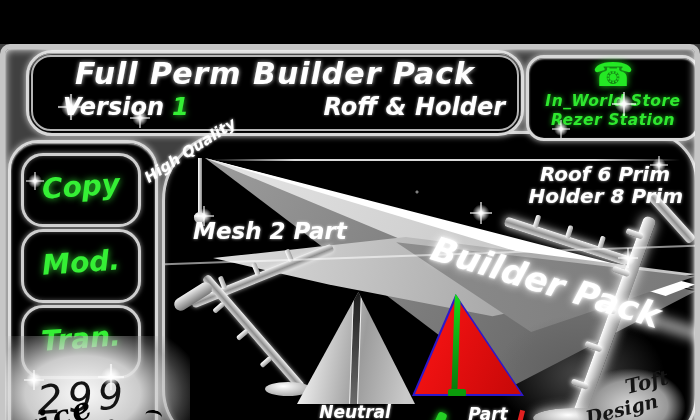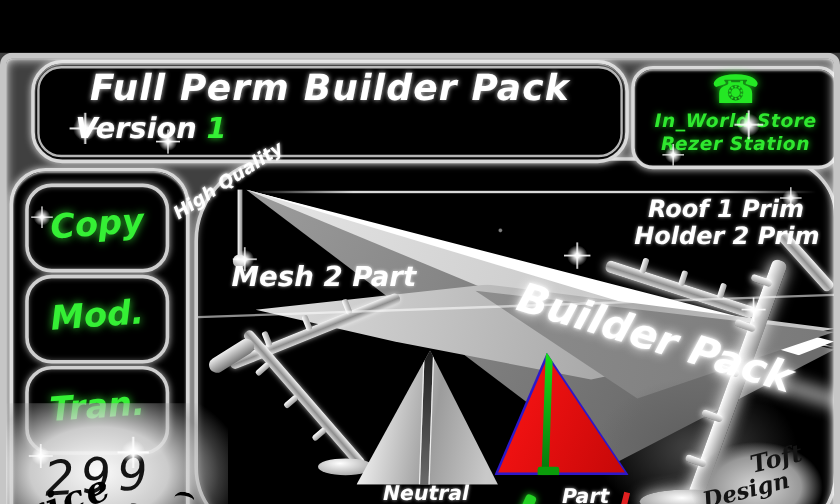--- a/index.html
+++ b/index.html
@@ -159,20 +159,21 @@
 </head>
 <body>
 
 <div class="stage">
 
   <div class="abs metal title-banner">
     <div class="title-inner"></div>
     <div class="title-l1">Full Perm Builder Pack</div>
     <div class="title-l2">
       <span><span>Version</span><span class="ver-num">1</span></span>
+      <span>Roff &amp; Holder</span>
     </div>
   </div>
 
   <div class="abs metal store-badge" style="border-radius:18px;">
     <div class="phone">☎</div>
     <div class="badge-t">In_World Store</div>
     <div class="badge-t">Rezer Station</div>
   </div>
 
   <div class="abs metal perm-panel">
@@ -226,22 +227,22 @@
     <div class="abs pole">
       <div class="ppeg" style="top:18px;"></div>
         <div class="ppeg" style="top:58px;"></div>
       <div class="ppeg" style="top:98px;"></div>
         <div class="ppeg" style="top:138px;"></div>
       <div class="ppeg" style="top:178px;"></div>
     </div>
     <div class="abs pole-base"></div>
 
     <div class="abs rez-line"></div>
-    <div class="abs hand roof-prims">Roof 1 Prim</div>
-    <div class="abs hand holder-prims">Holder 2 Prim</div>
+    <div class="abs hand roof-prims">Roof 6 Prim</div>
+    <div class="abs hand holder-prims">Holder 8 Prim</div>
     <div class="abs hand mesh-parts">Mesh 2 Part</div>
     <div class="abs mesh-line"></div>
     <div class="abs builder-streak"></div>
     <div class="abs hand builder-pack">Builder Pack</div>
 
     <div class="abs tri-neutral">
       <div class="tri-n-stripe"></div>
     </div>
     <div class="abs tri-label lab-neutral">Neutral</div>
     <div class="abs tri-color">

